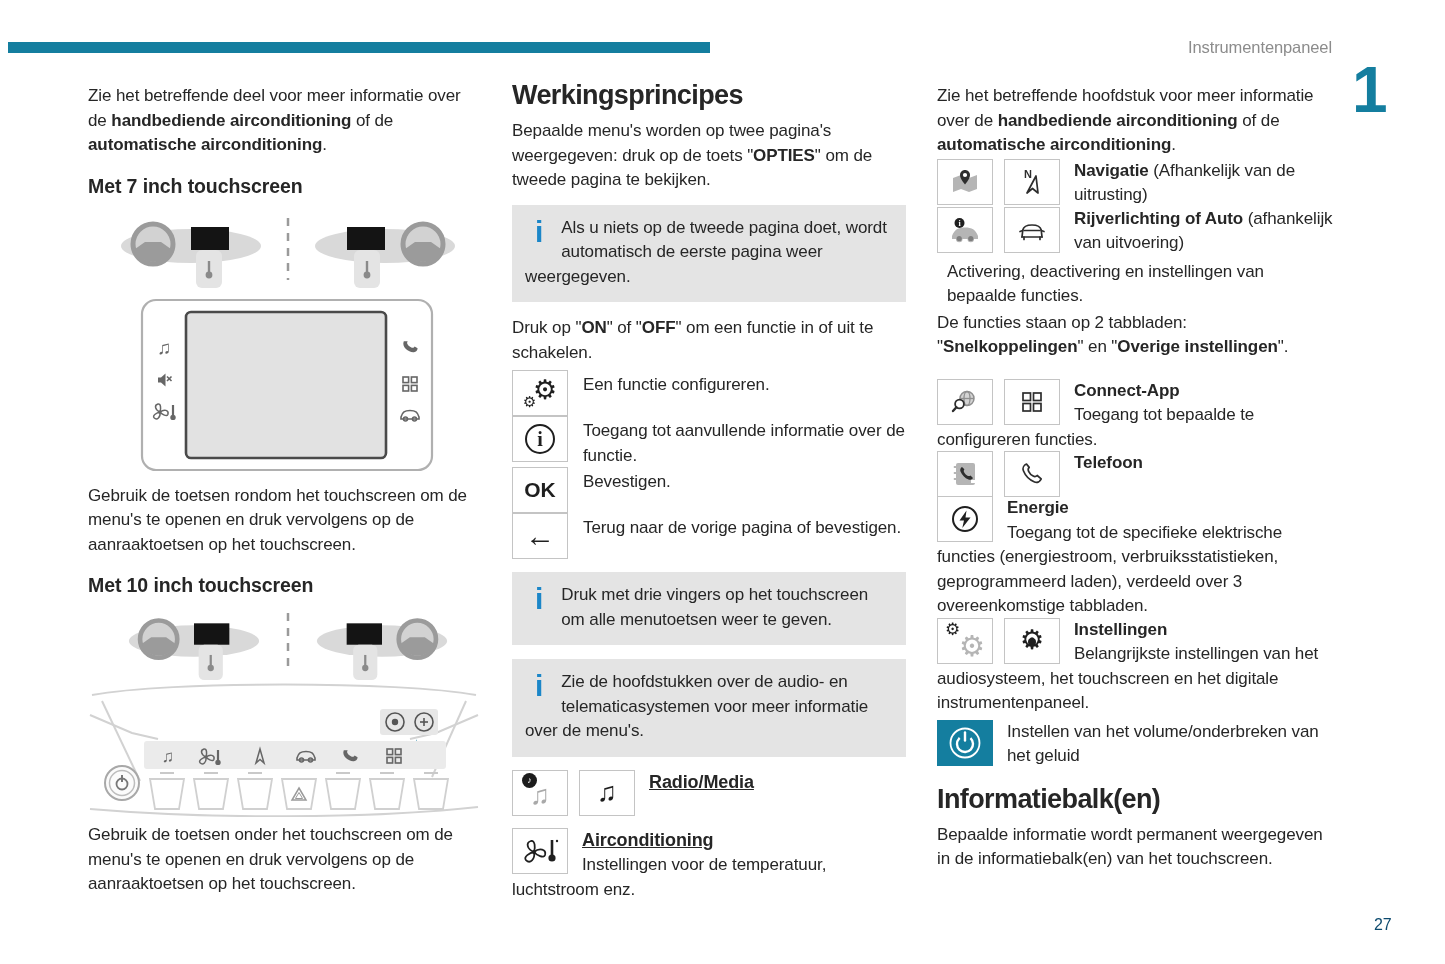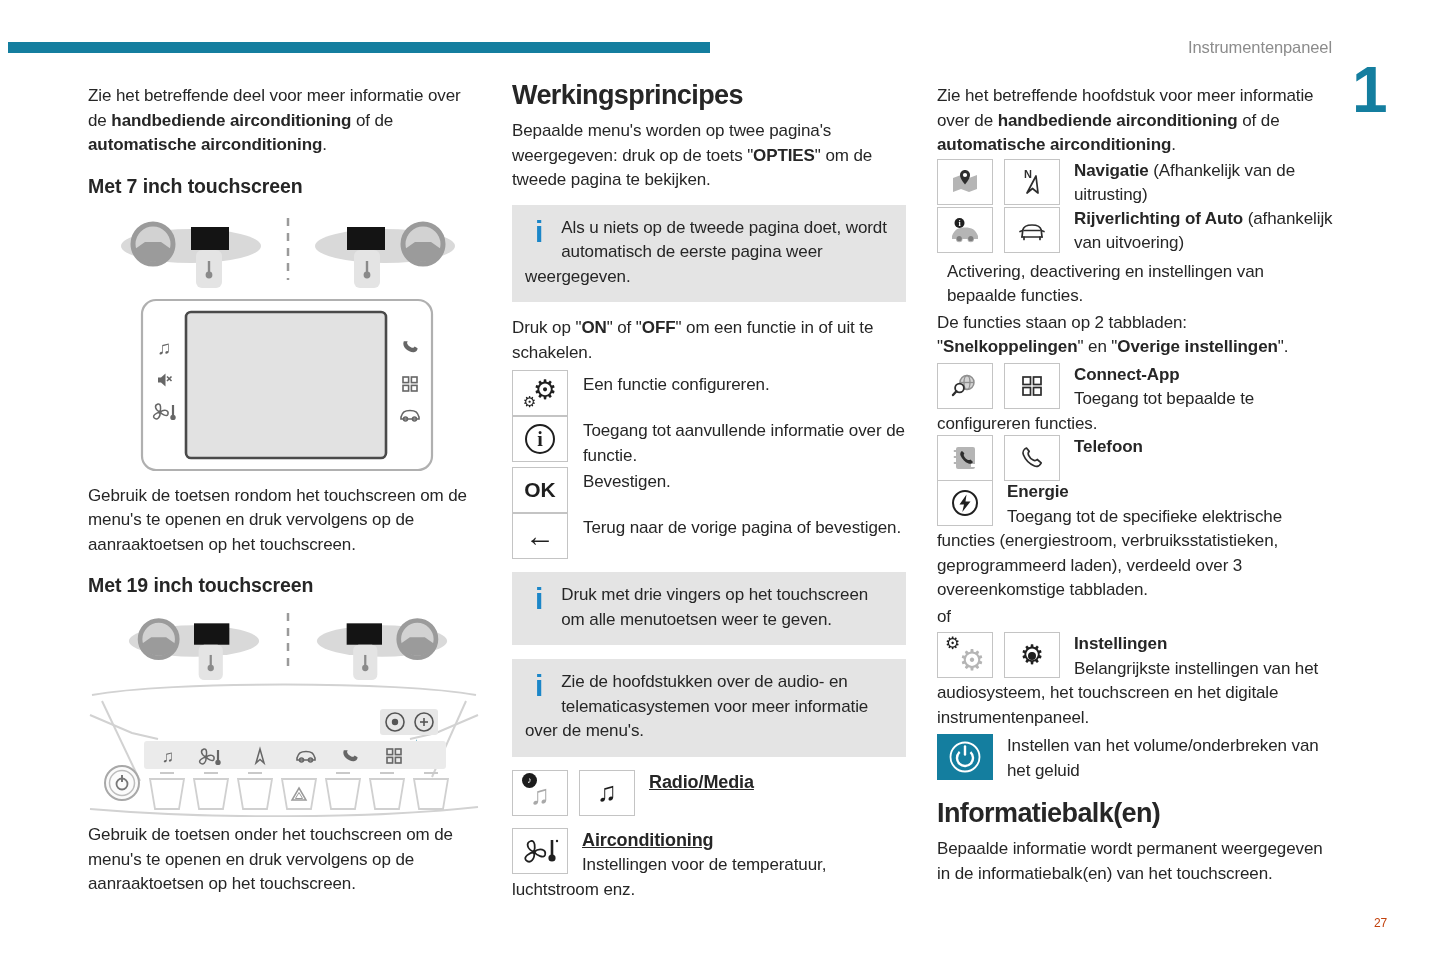--- a/index.html
+++ b/index.html
@@ -23,21 +23,21 @@
   #col-right{left:937px;width:396px;}
 
   .p{font-size:17px;line-height:24.5px;margin:0 0 6px;}
   h2{font-size:27px;line-height:32px;margin:0 0 8px;font-weight:bold;letter-spacing:-0.6px;}
   h3{font-size:19.5px;line-height:24px;margin:16px 0 12px;font-weight:bold;}
   b{font-weight:bold;}
 
   .topbar{position:absolute;left:8px;top:42px;width:702px;height:11px;background:var(--accent);}
   .runhead{position:absolute;top:38px;right:113px;font-size:16.5px;color:var(--gray-txt);}
   .chapnum{position:absolute;top:58px;left:1352px;font-size:64px;line-height:64px;font-weight:bold;color:var(--accent);}
-  .pagenum{position:absolute;top:916px;left:1374px;font-size:12px;color:#c2410c;}
+  .pagenum{position:absolute;top:916px;left:1374px;font-size:16px;color:#0c4a6e;}
 
   .infobox{background:var(--infobg);padding:11px 13px 13px;margin:12px 0 14px;font-size:17px;line-height:24.5px;overflow:hidden;}
   .infobox .i-glyph{float:left;color:var(--blue);font-weight:bold;font-size:30px;line-height:26px;margin:3px 18px 2px 10px;}
 
   .cell{width:56px;height:46px;border:1px solid var(--cellborder);background:#fff;
         display:flex;align-items:center;justify-content:center;flex:none;}
   .cell+.cell{margin-left:5px;}
 
   
   .arow{overflow:hidden;margin-top:-1px;}
@@ -147,21 +147,21 @@
     <use href="#minimute" transform="translate(76,168)"></use>
     <use href="#minifan" transform="translate(72,200)"></use>
     <use href="#minithermo" transform="translate(85,200)"></use>
     <use href="#miniphone" transform="translate(322,134) rotate(-8)"></use>
     <use href="#minigrid" transform="translate(322,172)"></use>
     <use href="#minicar" transform="translate(322,202)"></use>
   </svg>
 
   <p class="p">Gebruik de toetsen rondom het touchscreen om de menu's te openen en druk vervolgens op de aanraaktoetsen op het touchscreen.</p>
 
-  <h3>Met 19 inch touchscreen</h3>
+  <h3>Met 10 inch touchscreen</h3>
 
   <svg class="illus" width="392" height="206" viewBox="0 0 392 206">
     <line x1="200" y1="2" x2="200" y2="62" stroke="#9a9a9a" stroke-width="2.5" stroke-dasharray="8 7"></line>
     <g transform="translate(106,30) scale(0.93)">
         <use href="#dashunit"></use>
       </g>
     <g transform="translate(294,30) scale(-0.93,0.93)">
         <use href="#dashunit"></use>
       </g>
 
@@ -352,21 +352,21 @@
           <path d="M7 19 v2.5"></path>
             <path d="M23 19 v2.5"></path>
           <path d="M5 19 H25"></path>
         </g>
       </svg>
     </div>
     <b>Rijverlichting of Auto</b><span> (afhankelijk van uitvoering)</span>
   </div>
 
   <p class="p" style="margin:4px 10px 2px">Activering, deactivering en instellingen van bepaalde functies.</p>
-  <p class="p" style="margin:0 0 4px"><span>De functies staan op 2 tabbladen: "</span><b>Snelkoppelingen</b><span>" en "</span><b>Overige instellingen</b><span>".</span></p>
+  <p class="p" style="margin:0 0 20px"><span>De functies staan op 2 tabbladen: "</span><b>Snelkoppelingen</b><span>" en "</span><b>Overige instellingen</b><span>".</span></p>
 
   <div class="irow">
     <div class="cell">
       <svg width="28" height="28" viewBox="0 0 28 28">
         <circle cx="16" cy="10.5" r="7" fill="#d4d4d4" stroke="#8f8f8f" stroke-width="1.5"></circle>
         <ellipse cx="16" cy="10.5" rx="3" ry="7" fill="none" stroke="#8f8f8f" stroke-width="1.3"></ellipse>
         <line x1="9" y1="10.5" x2="23" y2="10.5" stroke="#8f8f8f" stroke-width="1.3"></line>
         <circle cx="8.5" cy="16" r="4.4" fill="#fff" stroke="#2d2d2d" stroke-width="1.8"></circle>
         <line x1="5.4" y1="19.2" x2="2" y2="23" stroke="#2d2d2d" stroke-width="2.4" stroke-linecap="round"></line>
       </svg>
@@ -408,21 +408,20 @@
     <div class="cell only">
       <svg width="30" height="30" viewBox="0 0 30 30">
         <circle cx="15" cy="15" r="12" fill="none" stroke="#1f1f1f" stroke-width="2"></circle>
         <polygon points="16.5,6.5 9.5,16.5 14,16.5 12.3,24 20.5,13.5 15.5,13.5" fill="#1f1f1f"></polygon>
       </svg>
     </div>
     <b>Energie</b><br>
     <span>Toegang tot de specifieke elektrische functies (energiestroom, verbruiksstatistieken, geprogrammeerd laden), verdeeld over 3 overeenkomstige tabbladen.</span>
   </div>
 
-  <p class="of-line">of</p>
 
   <div class="irow">
     <div class="cell">
       <span class="icon-stack" style="width:40px;height:38px">
         <span class="gear-sm tl" style="font-size:17px">⚙</span>
         <span class="gear-big light br" style="position:absolute">⚙</span>
       </span>
     </div>
     <div class="cell last">
       <span class="gear-dot-wrap">

